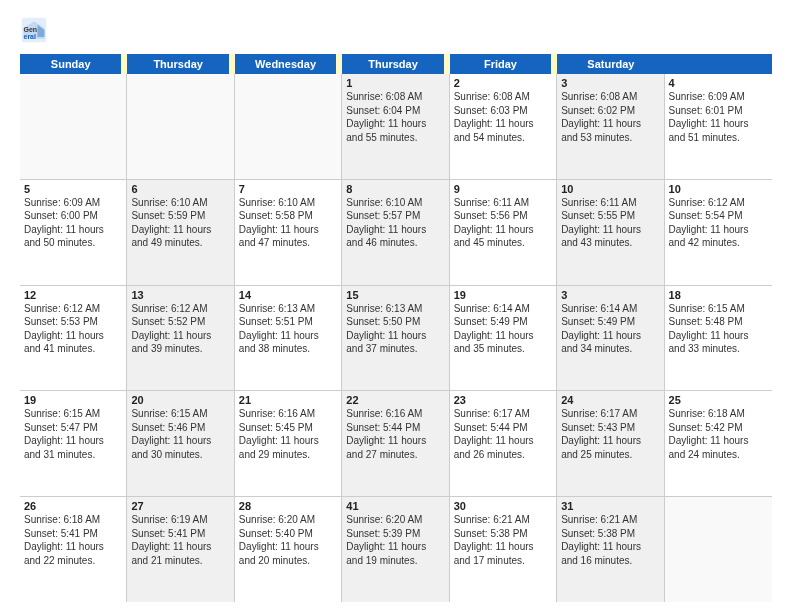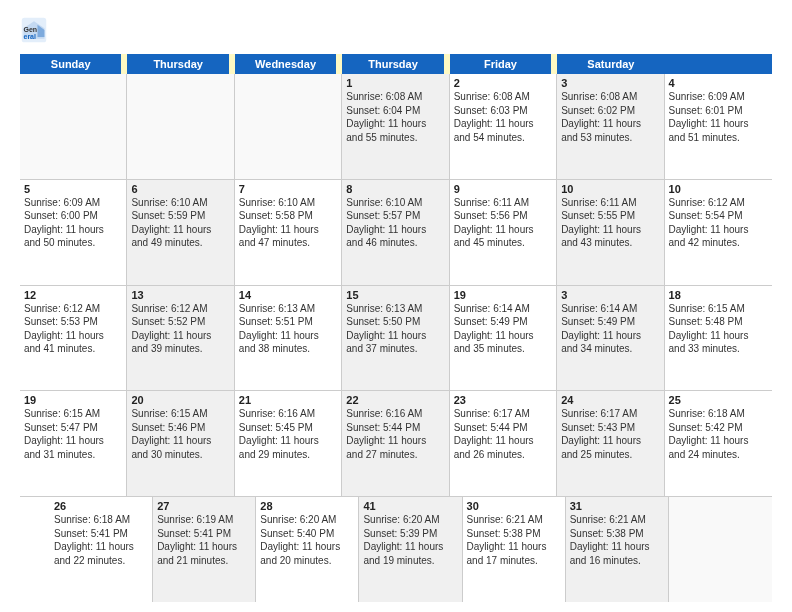--- a/index.html
+++ b/index.html
@@ -77,21 +77,21 @@
       flex: 1;
       display: flex;
       flex-direction: column;
     }
     .cal-row {
       display: grid;
       grid-template-columns: repeat(7, 1fr);
       flex: 1;
       border-bottom: 1px solid #ccc;
     }
-    .cal-row:last-child { border-bottom: none; margin-left: 30px; }
+    .cal-row:last-child { border-bottom: none; }
     .cal-cell {
       border-right: 1px solid #ccc;
       padding: 3px 4px;
       font-size: 8.5px;
       color: #333;
       background: #fff;
       vertical-align: top;
       min-height: 0;
       overflow: hidden;
     }

